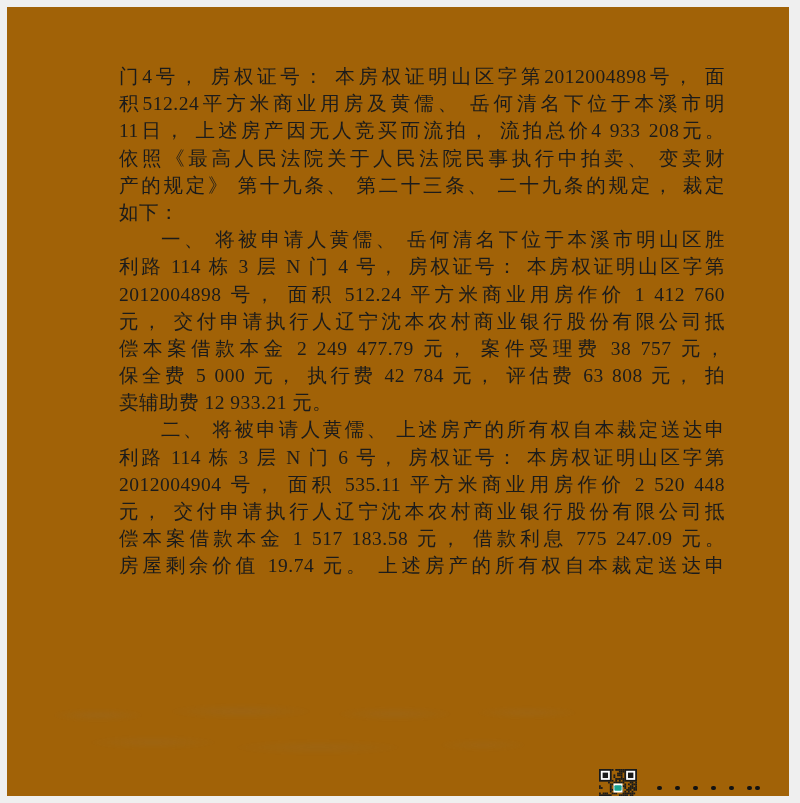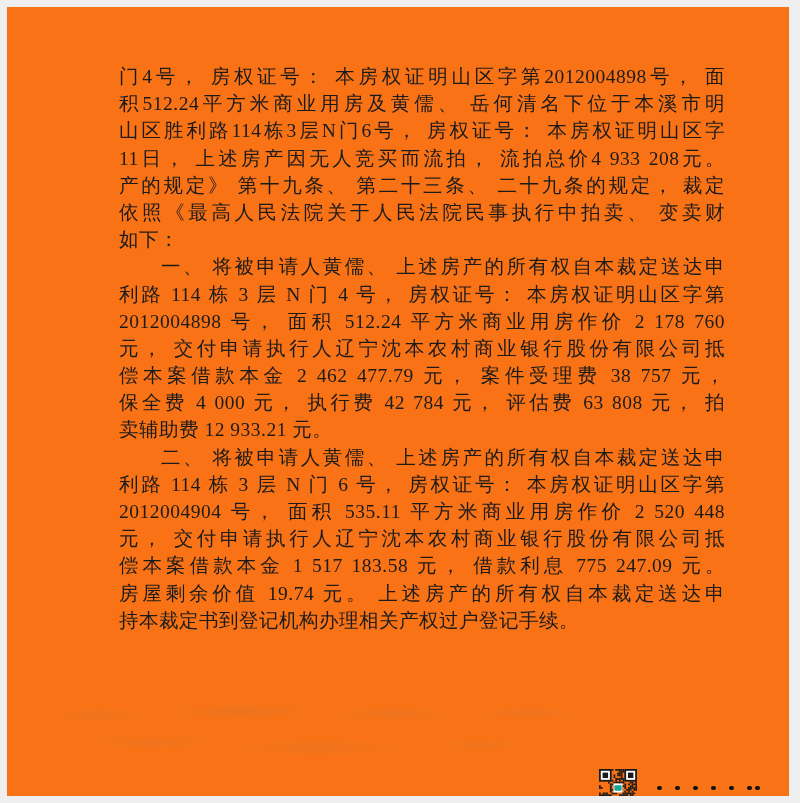--- a/index.html
+++ b/index.html
@@ -6,21 +6,21 @@
   html,body{margin:0;padding:0;}
   body{
     width:800px;height:803px;
     background:#efefef;
     position:relative;
     overflow:hidden;
     font-family:"Liberation Serif","DejaVu Serif",serif;
   }
   .paper{
     position:absolute;left:7px;top:7px;width:782px;height:789px;
-    background:#f97316;
+    background:#a16207;
     overflow:hidden;
   }
   .textblock{
     position:absolute;left:112px;top:56px;width:606px;
     color:#1b1b1b;
     font-size:19.5px;
     line-height:27.2px;
   }
   .ln{
     height:27.2px;
@@ -65,39 +65,37 @@
   }
 </style>
 </head>
 <body>
 
 <div class="paper">
 
   <div class="textblock">
     <div class="ln">门4号， 房权证号： 本房权证明山区字第2012004898号， 面</div>
     <div class="ln">积512.24平方米商业用房及黄儒、 岳何清名下位于本溪市明</div>
-    <div class="ln">山区胜利路114栋3层N门6号， 房权证号： 本房权证明山区字</div>
     <div class="ln">11日， 上述房产因无人竞买而流拍， 流拍总价4 933 208元。</div>
+    <div class="ln">依照《最高人民法院关于人民法院民事执行中拍卖、 变卖财</div>
     <div class="ln">产的规定》 第十九条、 第二十三条、 二十九条的规定， 裁定</div>
-    <div class="ln">依照《最高人民法院关于人民法院民事执行中拍卖、 变卖财</div>
     <div class="ln end">如下：</div>
-    <div class="ln ind">一、 将被申请人黄儒、 上述房产的所有权自本裁定送达申</div>
+    <div class="ln ind">一、 将被申请人黄儒、 岳何清名下位于本溪市明山区胜</div>
     <div class="ln">利路 114 栋 3 层 N 门 4 号， 房权证号： 本房权证明山区字第</div>
-    <div class="ln">2012004898 号， 面积 512.24 平方米商业用房作价 2 178 760</div>
+    <div class="ln">2012004898 号， 面积 512.24 平方米商业用房作价 1 412 760</div>
     <div class="ln">元， 交付申请执行人辽宁沈本农村商业银行股份有限公司抵</div>
-    <div class="ln">偿本案借款本金 2 462 477.79 元， 案件受理费 38 757 元，</div>
-    <div class="ln">保全费 4 000 元， 执行费 42 784 元， 评估费 63 808 元， 拍</div>
+    <div class="ln">偿本案借款本金 2 249 477.79 元， 案件受理费 38 757 元，</div>
+    <div class="ln">保全费 5 000 元， 执行费 42 784 元， 评估费 63 808 元， 拍</div>
     <div class="ln end">卖辅助费 12 933.21 元。</div>
     <div class="ln ind">二、 将被申请人黄儒、 上述房产的所有权自本裁定送达申</div>
     <div class="ln">利路 114 栋 3 层 N 门 6 号， 房权证号： 本房权证明山区字第</div>
     <div class="ln">2012004904 号， 面积 535.11 平方米商业用房作价 2 520 448</div>
     <div class="ln">元， 交付申请执行人辽宁沈本农村商业银行股份有限公司抵</div>
     <div class="ln">偿本案借款本金 1 517 183.58 元， 借款利息 775 247.09 元。</div>
     <div class="ln">房屋剩余价值 19.74 元。 上述房产的所有权自本裁定送达申</div>
-    <div class="ln end">持本裁定书到登记机构办理相关产权过户登记手续。</div>
   </div>
 
   <div class="bleed"></div>
 
   <div class="qr">
     <svg viewBox="0 0 37.8 37.8" width="38" height="34" preserveAspectRatio="xMidYMin slice" xmlns="http://www.w3.org/2000/svg">
         <rect x="12.60" y="0.00" width="1.8" height="1.8"></rect>
         <rect x="16.20" y="0.00" width="1.8" height="1.8"></rect>
         <rect x="18.00" y="0.00" width="1.8" height="1.8"></rect>
         <rect x="19.80" y="0.00" width="1.8" height="1.8"></rect>

